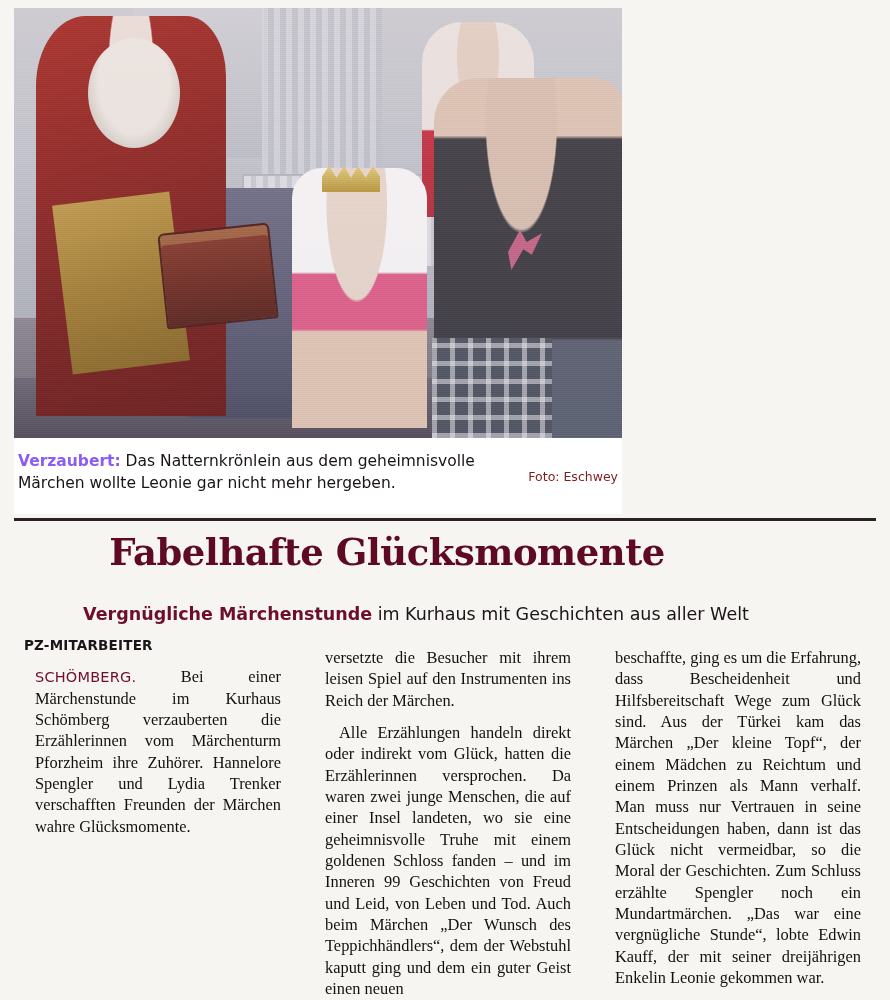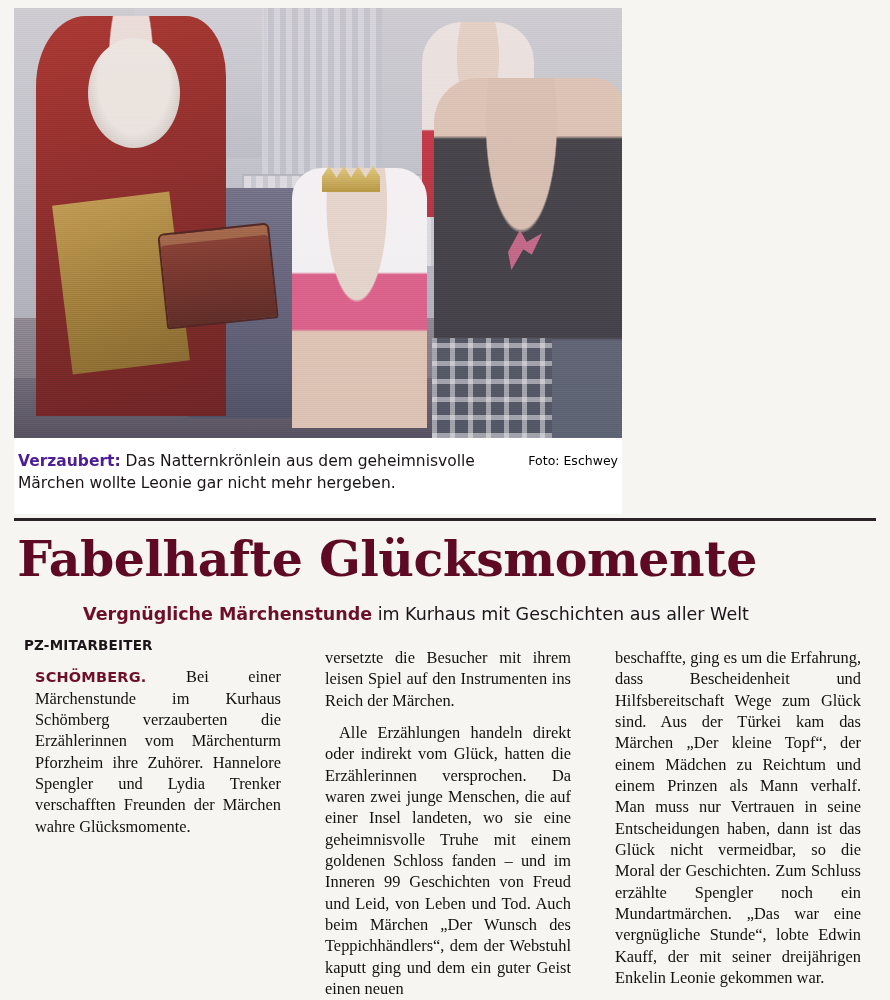--- a/index.html
+++ b/index.html
@@ -152,28 +152,28 @@
   .caption {
     width: 608px;
     padding: 12px 4px 0 4px;
     box-sizing: border-box;
     font-family: "DejaVu Sans", sans-serif;
     font-size: 15.5px;
     line-height: 1.45;
     color: #1a1416;
   }
   .caption b {
-    color: #4c1d95;
+    color: #8b5cf6;
     font-weight: bold;
   }
   .credit {
     float: right;
     font-size: 12.5px;
-    color: #000000;
-    margin-top: 2px;
+    color: #7f1d1d;
+    margin-top: 18px;
   }
 
   
   .rule {
     position: absolute;
     left: 14px;
     top: 518px;
     width: 862px;
     height: 3px;
     background: #2b2228;
@@ -181,21 +181,21 @@
 
   
   .headline {
     position: absolute;
     left: 0;
     top: 530px;
     width: 774px;
     text-align: center;
     font-family: "DejaVu Serif", serif;
     font-weight: bold;
-    font-size: 49px;
+    font-size: 37px;
     letter-spacing: -0.5px;
     color: #5e0a24;
   }
   .subhead {
     position: absolute;
     left: 0;
     top: 604px;
     width: 832px;
     text-align: center;
     font-family: "DejaVu Sans", sans-serif;
@@ -236,21 +236,21 @@
   }
   .col p {
     margin: 11px;
     text-indent: 14px;
   }
   .col p.first {
     text-indent: 0;
   }
   .dateline {
     font-family: "DejaVu Sans", sans-serif;
-    font-weight: bold;
+    font-weight: normal;
     font-size: 14.5px;
     color: #6d0f2a;
     letter-spacing: .2px;
   }
 </style>
 </head>
 <body>
 
 <div class="page">
 

